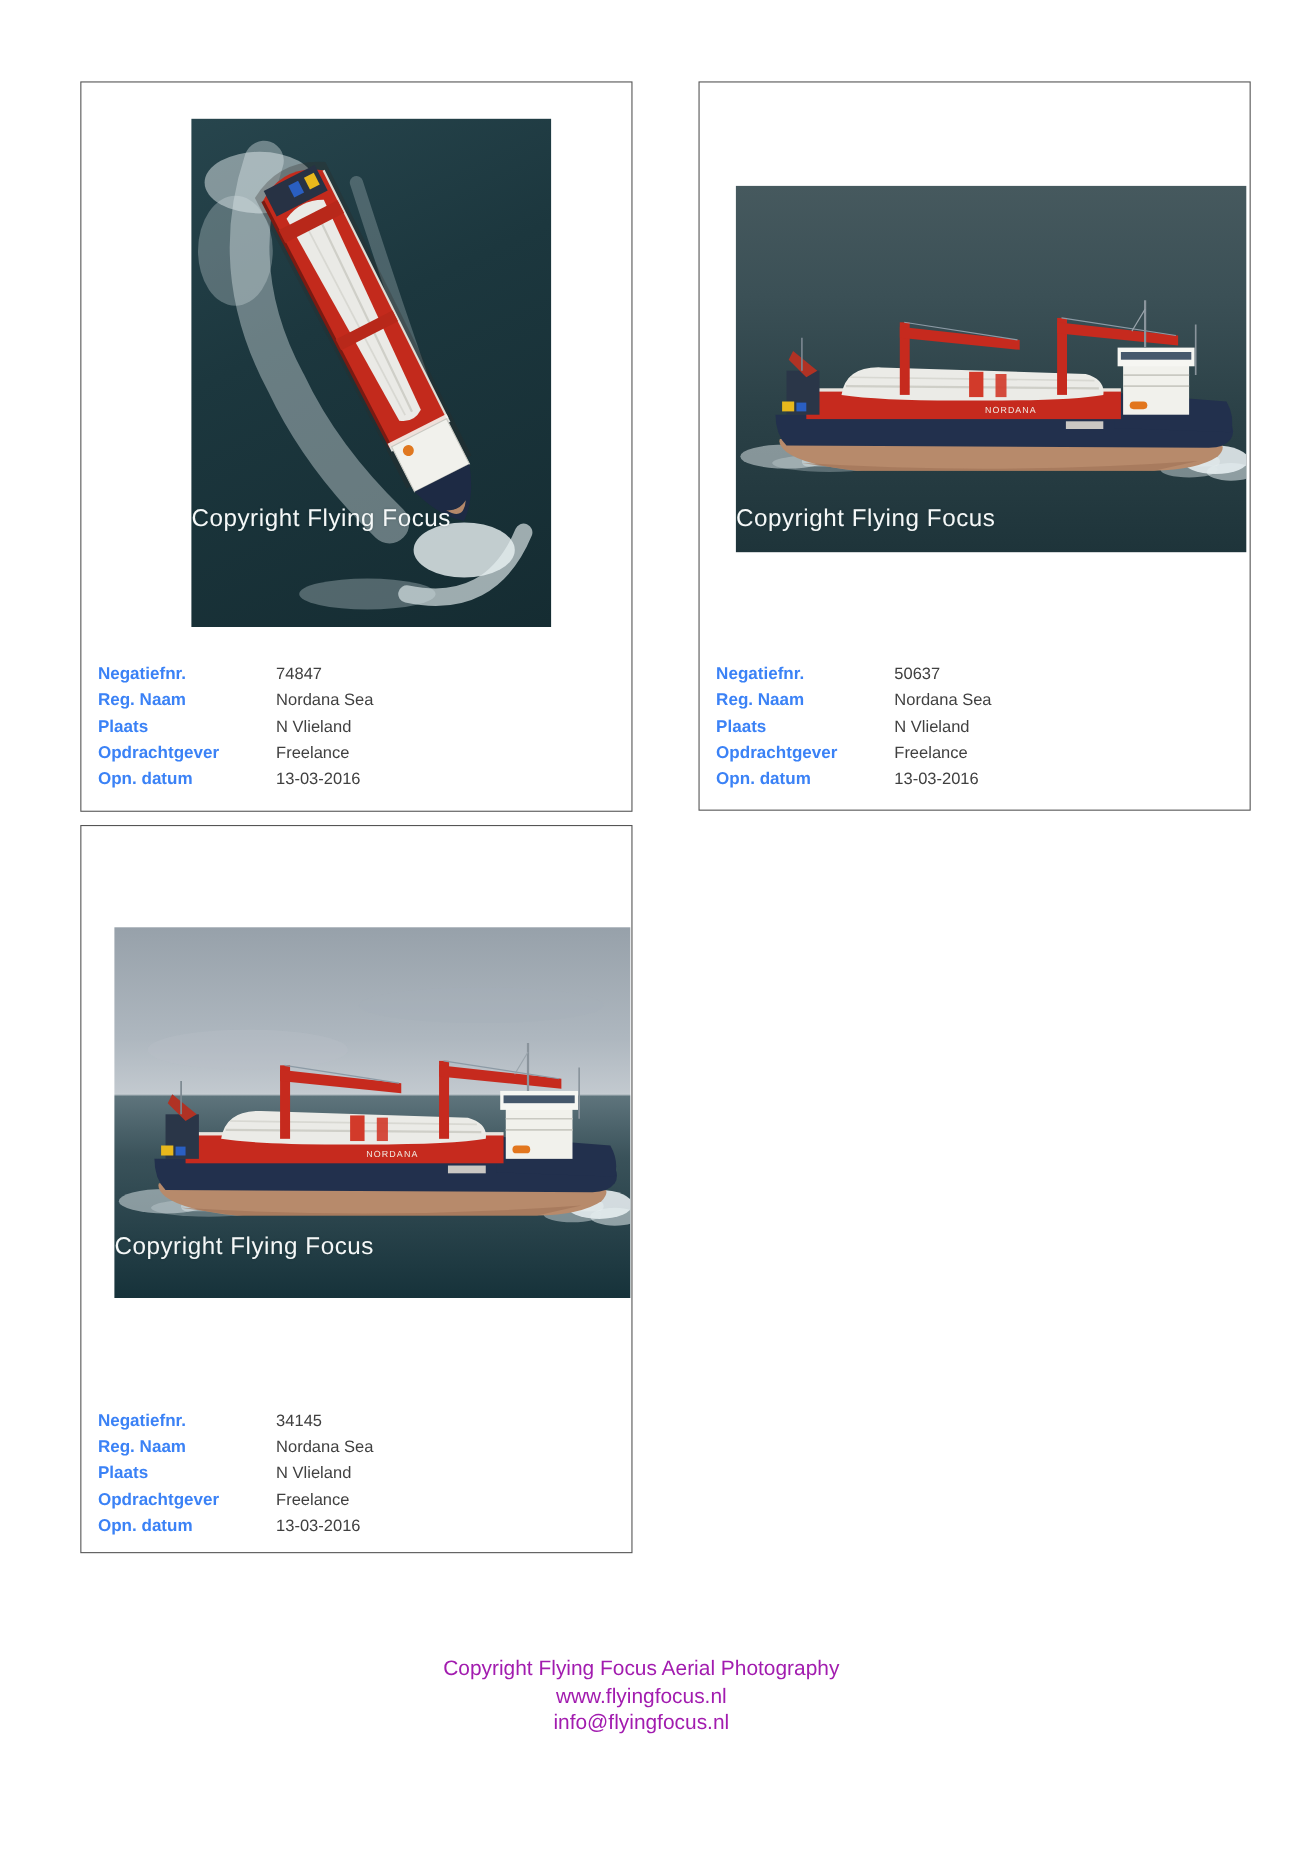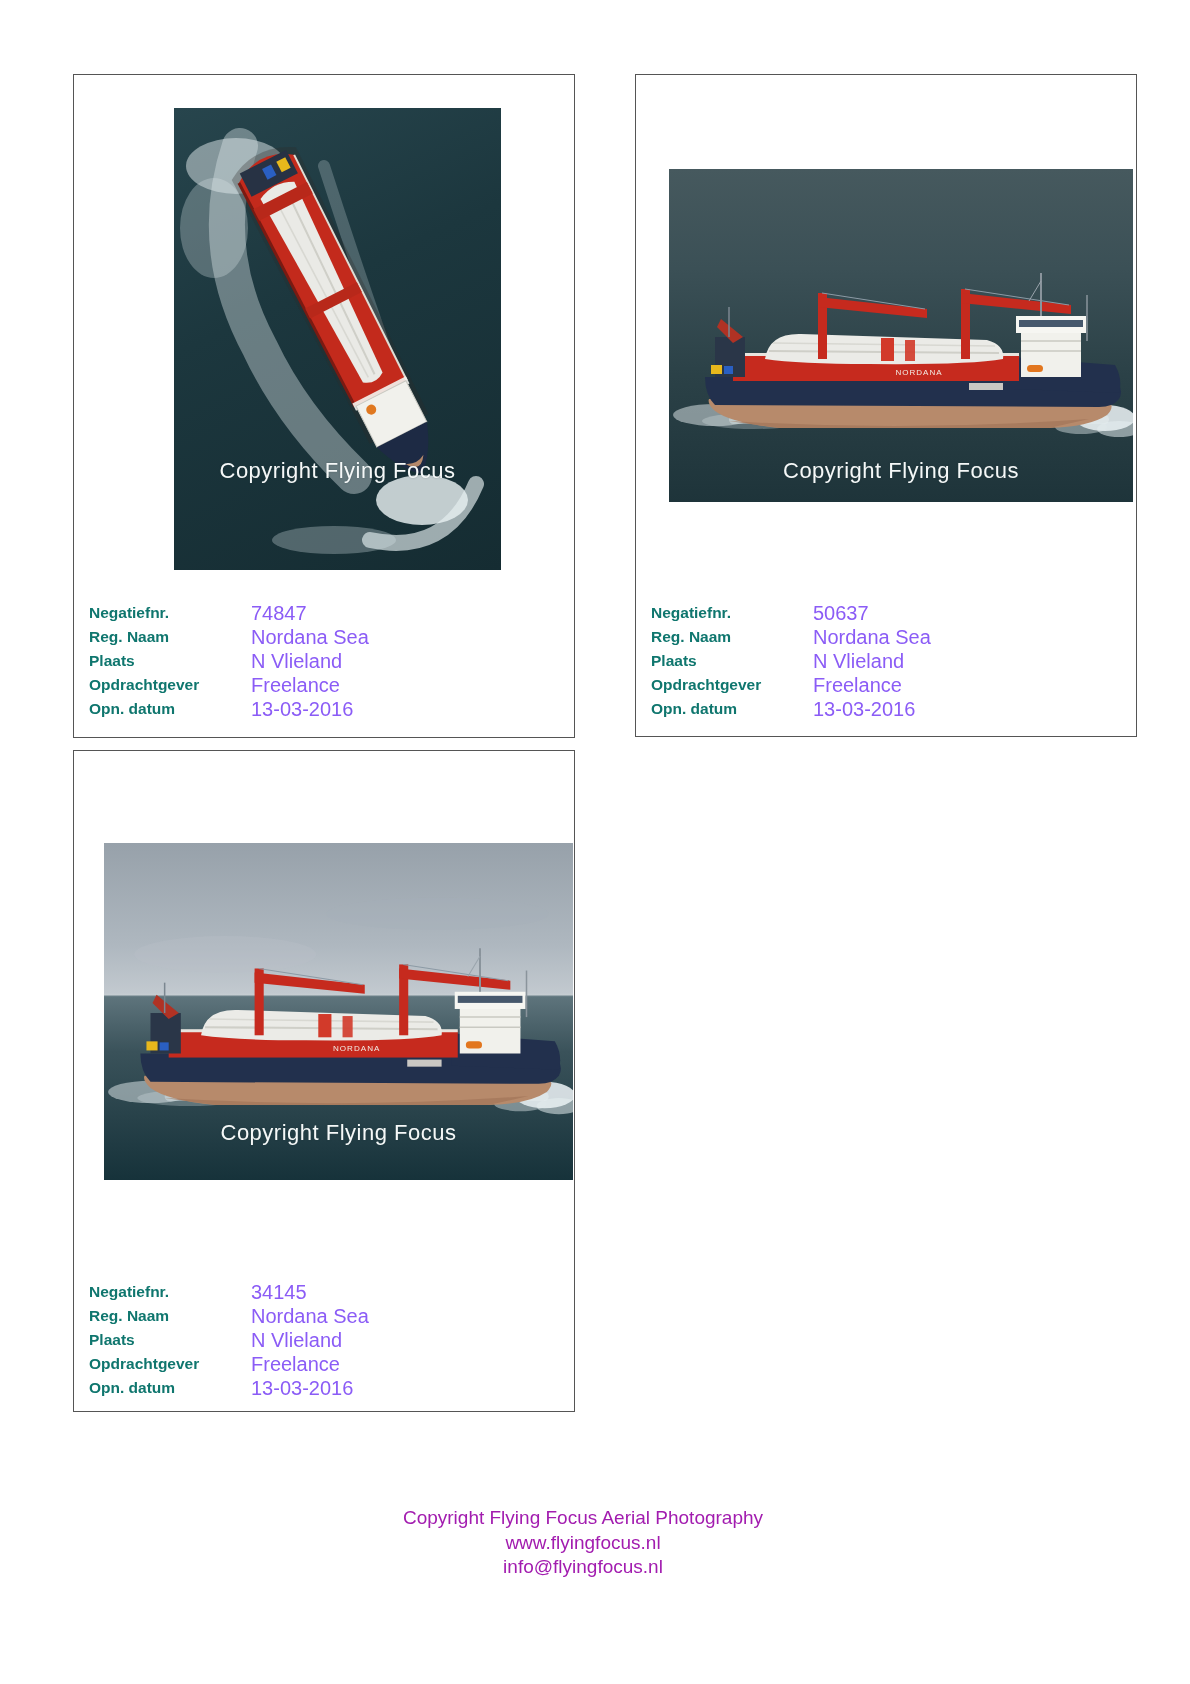--- a/index.html
+++ b/index.html
@@ -45,21 +45,20 @@
   #photo-3 {
     left: 14px; top: 92px; width: 469px; height: 337px;
     background: linear-gradient(180deg, #97a1aa 0%, #aeb7bf 30%, #c2c9cf 44.5%, #c6cdd2 45%, #5e747c 45.6%, #3a525a 62%, #16323a 100%);
   }
   .photo svg { display: block; width: 100%; height: 100%; }
 
   .watermark {
     position: absolute;
     left: 0;
     width: 100%;
-    text-align: center;
     color: #f5f8f8;
     font-size: 22px;
     letter-spacing: 0.5px;
     text-shadow: 0 0 2px rgba(40,60,60,0.35);
     pointer-events: none;
   }
   #photo-1 .watermark { top: 350px; }
   #photo-2 .watermark { top: 289px; }
   #photo-3 .watermark { top: 277px; }
 
@@ -74,27 +73,27 @@
   .meta-row {
     position: relative;
     height: 24px;
     line-height: 24px;
   }
   .meta-label {
     position: absolute;
     left: 15px;
     font-weight: bold;
     font-size: 15.5px;
-    color: #0f766e;
+    color: #3b82f6;
   }
   .meta-value {
     position: absolute;
     left: 177px;
-    font-size: 20px;
-    color: #8b5cf6;
+    font-size: 15px;
+    color: #404040;
   }
 
   .footer {
     position: absolute;
     left: 0;
     top: 1506px;
     width: 1166px;
     text-align: center;
     font-size: 19px;
     line-height: 24.5px;

